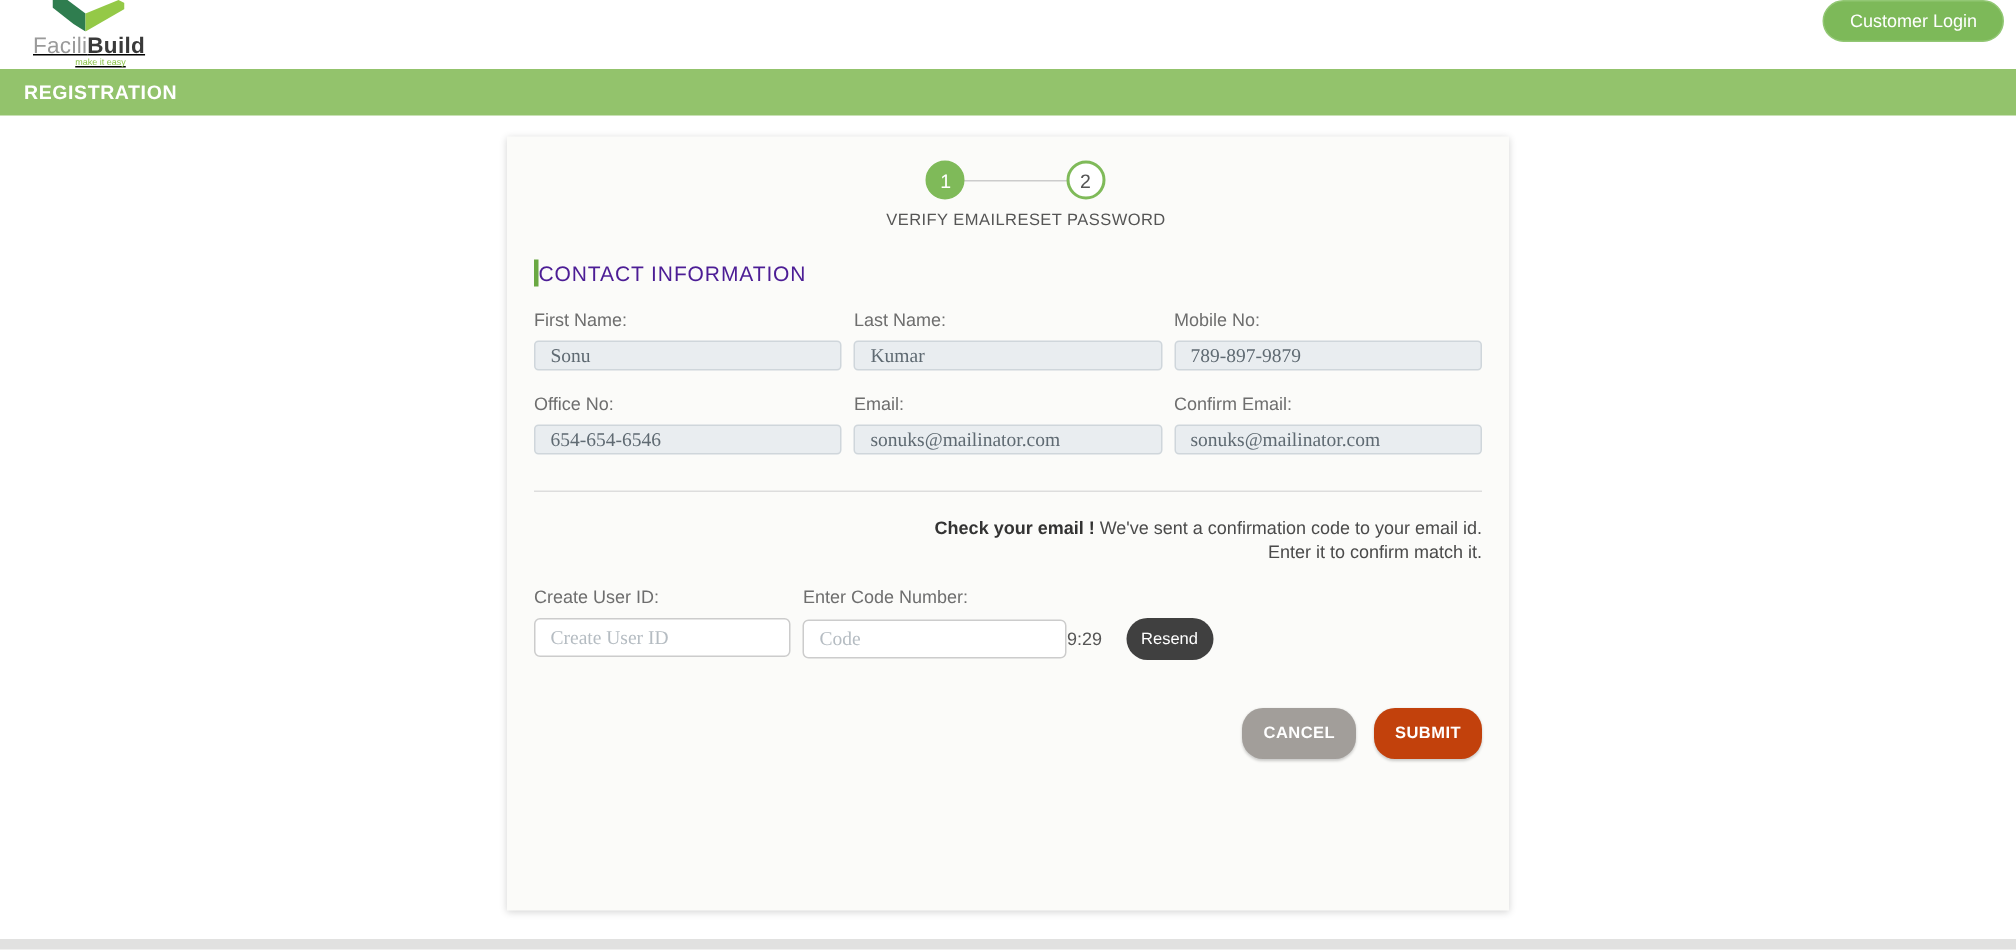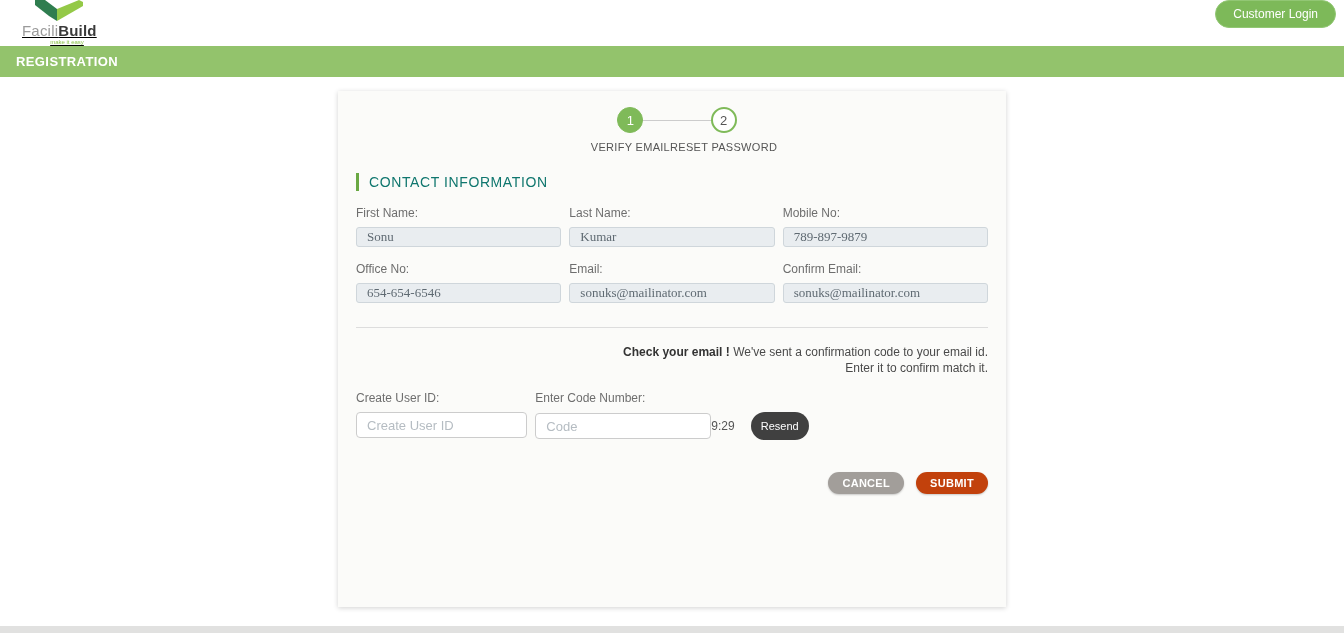--- a/index.html
+++ b/index.html
@@ -31,53 +31,53 @@
   .step { display:flex; flex-direction:column; align-items:center; }
   .step-circle { width:26px; height:26px; border-radius:50%; font-size:13px;
       display:flex; align-items:center; justify-content:center; position:relative; z-index:1; }
   .step-circle.active { background:#7fba59; color:#ffffff; border:1px solid #7fba59; }
   .step-circle.outline { background:#ffffff; color:#555555; border:2px solid #7fba59; }
   .step-label { font-size:11px; color:#555555; letter-spacing:.3px; margin-top:8px;
       white-space:nowrap; }
   .step-line { width:100px; height:1px; background:#cccccc; margin:13px -50px 0; }
 
   
-  .section-title { margin-top:20px; border-left:3px solid #6aa843; padding-left:10px;
-      color:#0f766e; font-size:14px; letter-spacing:.6px; line-height:18px; }
+  .section-title { margin-top:20px; border-left:3px solid #6aa843; padding-left:0;
+      color:#4c1d95; font-size:14px; letter-spacing:.6px; line-height:18px; }
 
   
   .form-grid { display:grid; grid-template-columns:1fr 1fr 1fr; column-gap:8px; }
   .field-label { font-size:12px; color:#6e6e6e; margin:15px 0 7px; }
   .field-ro { width:100%; height:20px; background:#e9edf0; border:1px solid #cfd6db;
       border-radius:3px; padding:0 10px; font-size:13px; color:#5f6a72;
       font-family:Liberation Serif, serif; }
   .field-rw { width:100%; height:26px; background:#ffffff; border:1px solid #cccccc;
       border-radius:4px; padding:0 10px; font-size:13px; color:#555555;
-      font-family:Liberation Sans, sans-serif; }
+      font-family:Liberation Serif, serif; }
   .field-rw::placeholder { color:#b5bcc2; }
 
   .divider { margin-top:24px; border-top:1px solid #dddddd; }
 
   
   .notice { margin-top:16px; text-align:right; font-size:12px; color:#4a4a4a;
       line-height:1.35; }
   .notice b { color:#333333; }
 
   
   .code-row { display:flex; align-items:center; }
   .code-input { width:176px; }
   .timer { margin-left:auto; font-size:12px; color:#555555; }
   .resend-btn { margin-left:16px; width:58px; height:28px; background:#404040;
       border:none; border-radius:14px; color:#ffffff; font-size:11px;
       font-family:inherit; }
 
   
   .actions { display:flex; justify-content:flex-end; align-items:center; gap:12px;
       margin-top:32px; }
-  .btn { border:none; border-radius:14px; height:22px; padding:0 14px; color:#ffffff;
+  .btn { border:none; border-radius:14px; height:34px; padding:0 14px; color:#ffffff;
       font-size:11px; font-weight:bold; letter-spacing:.3px; cursor:pointer;
       font-family:inherit; box-shadow:0 1px 2px rgba(0,0,0,.2); }
   .btn-cancel { background:#a29e9a; }
   .btn-submit { background:#c2410c; }
 
   
   .footer-bar { position:absolute; left:0; bottom:0; width:1344px; height:7px;
       background:#e1e1e0; }
 </style>
 </head>

